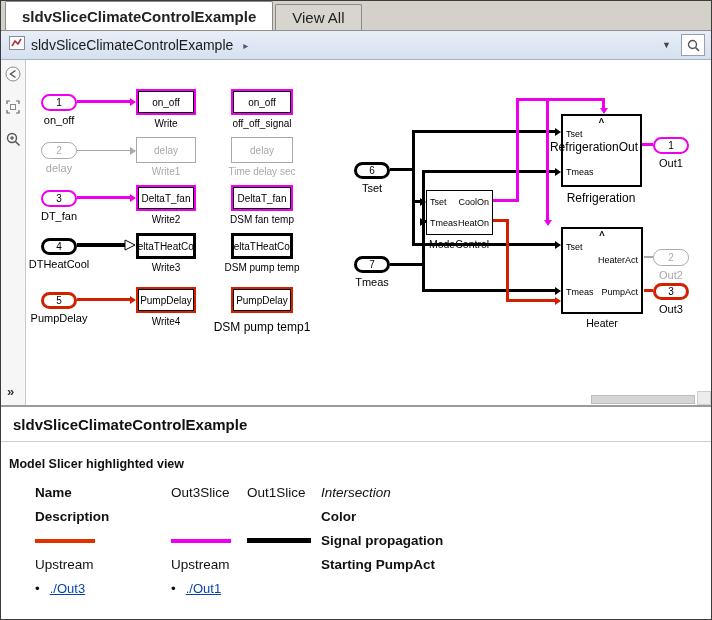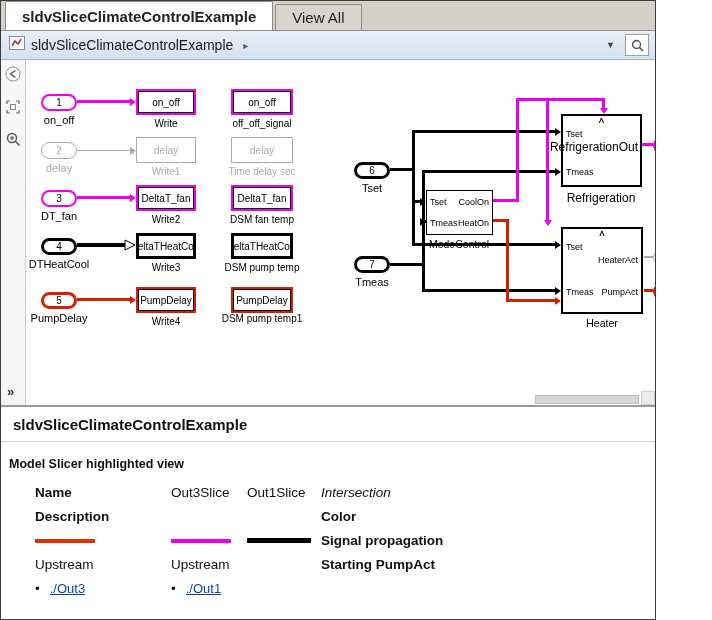--- a/index.html
+++ b/index.html
@@ -1,17 +1,17 @@
 <!DOCTYPE html>
 <html><head>
 <meta charset="utf-8">
 <style>
   * { margin:0; padding:0; box-sizing:border-box; }
   html,body { width:712px; height:620px; font-family:"Liberation Sans",sans-serif; background:#fff; }
-  .win { position:relative; width:656px; height:620px; border:1px solid #3c3c3c; background:#b91c1c; overflow:hidden; }
+  .win { position:relative; width:712px; height:620px; border:1px solid #3c3c3c; background:#b91c1c; overflow:hidden; }
 
   
   .tabbar { height:30px; background:#d4d1cb; display:flex; align-items:flex-end; padding-left:4px; border-bottom:1px solid #8f8f8f; }
   .tab { display:flex; align-items:center; padding:0 16px; height:26px; font-size:15px; background:#d8d5cf;
          border:1px solid #8a8a8a; border-bottom:none; border-radius:2px 2px 0 0; margin-right:2px; color:#222; }
   .tab.active { background:#fff; font-weight:bold; height:29px; }
 
   
   .crumbbar { height:29px; background:linear-gradient(#e7eef8,#d5e1f0); border-bottom:1px solid #aab4c0;
               display:flex; align-items:center; padding:0 6px 0 8px; }
@@ -195,21 +195,21 @@
       <div class="blk c-blk" style="left:205px;top:173px;width:62px;height:26px;">
           <span>DeltaTHeatCool</span>
         </div>
       <div class="blk c-red" style="left:205px;top:227px;width:62px;height:26px;">
           <span>PumpDelay</span>
         </div>
       <div class="lbl" style="left:186px;top:58px;width:100px;font-size:10px;">off_off_signal</div>
       <div class="lbl dim" style="left:186px;top:106px;width:100px;font-size:10px;">Time delay sec</div>
       <div class="lbl" style="left:186px;top:154px;width:100px;font-size:10px;">DSM fan temp</div>
       <div class="lbl" style="left:186px;top:202px;width:100px;font-size:10px;">DSM pump temp</div>
-      <div class="lbl" style="left:186px;top:253px;width:100px;font-size:10px;">DSM pump temp1</div>
+      <div class="lbl" style="left:186px;top:260px;width:100px;font-size:12px;">DSM pump temp1</div>
 
       <div class="oval o-blk" style="left:328px;top:102px;">
           <span>6</span>
         </div>
       <div class="oval o-blk" style="left:328px;top:196px;">
           <span>7</span>
         </div>
       <div class="lbl" style="left:324px;top:122px;width:44px;">Tset</div>
       <div class="lbl" style="left:322px;top:216px;width:48px;">Tmeas</div>
 

